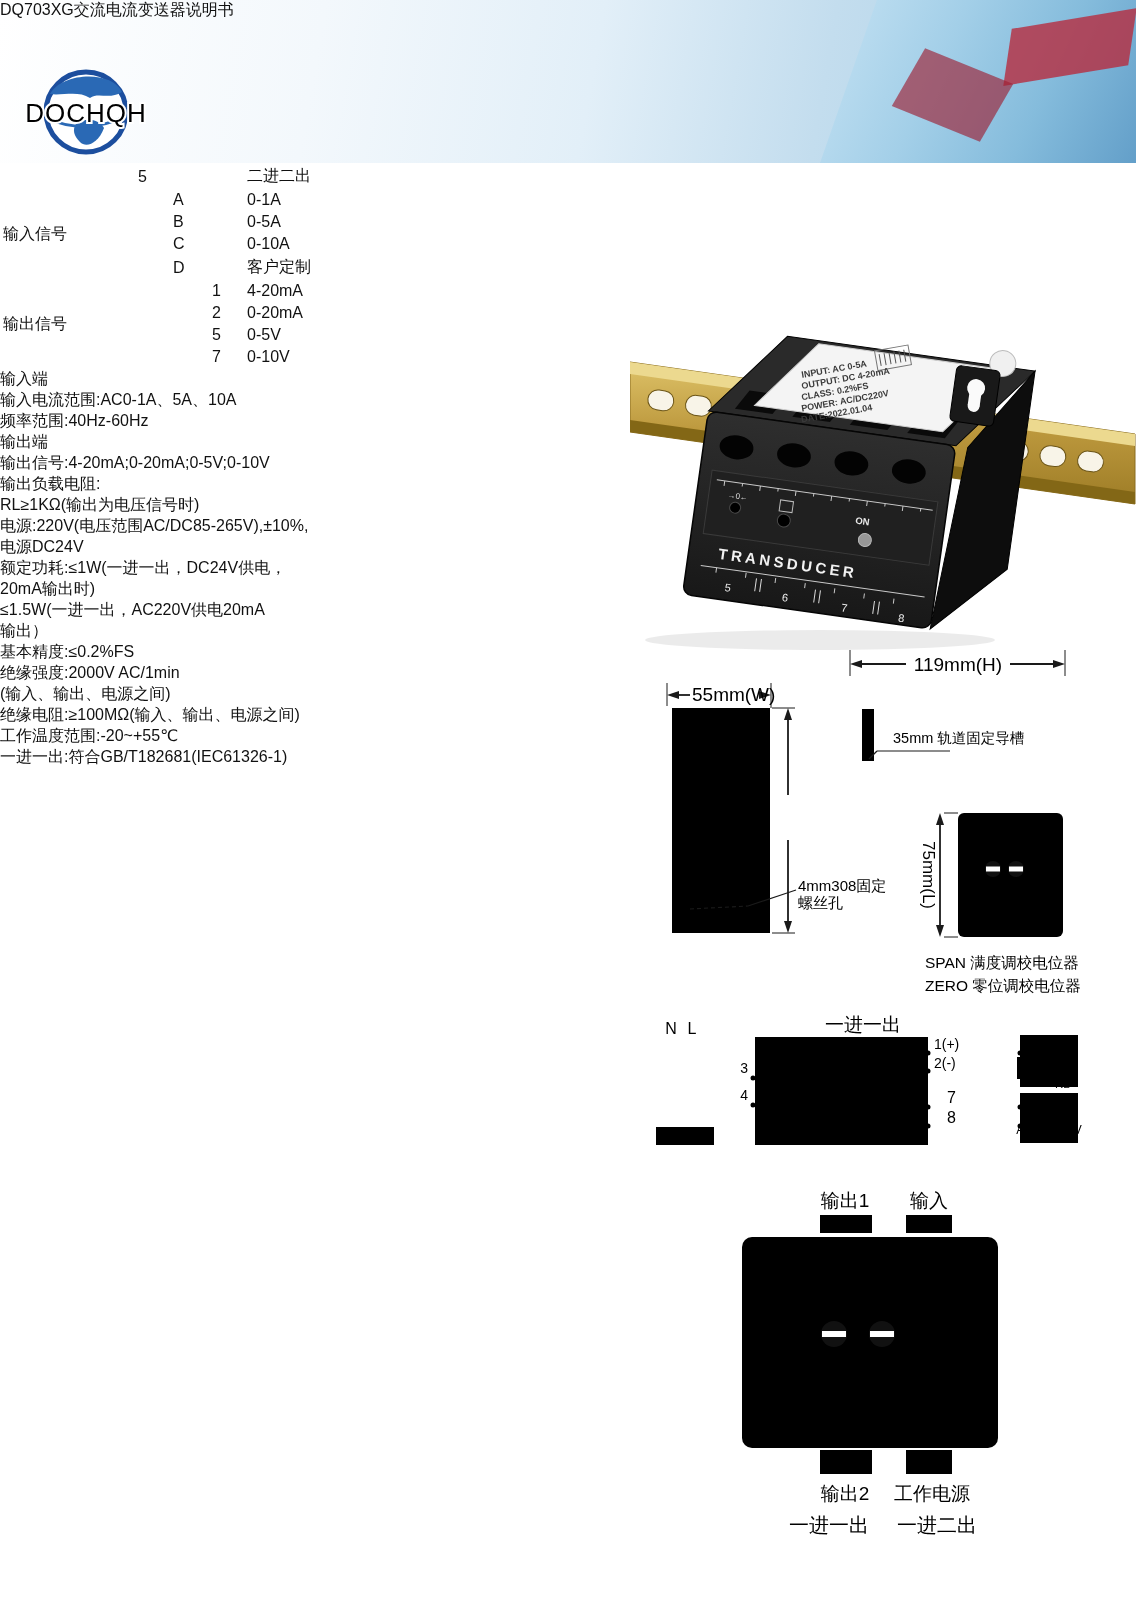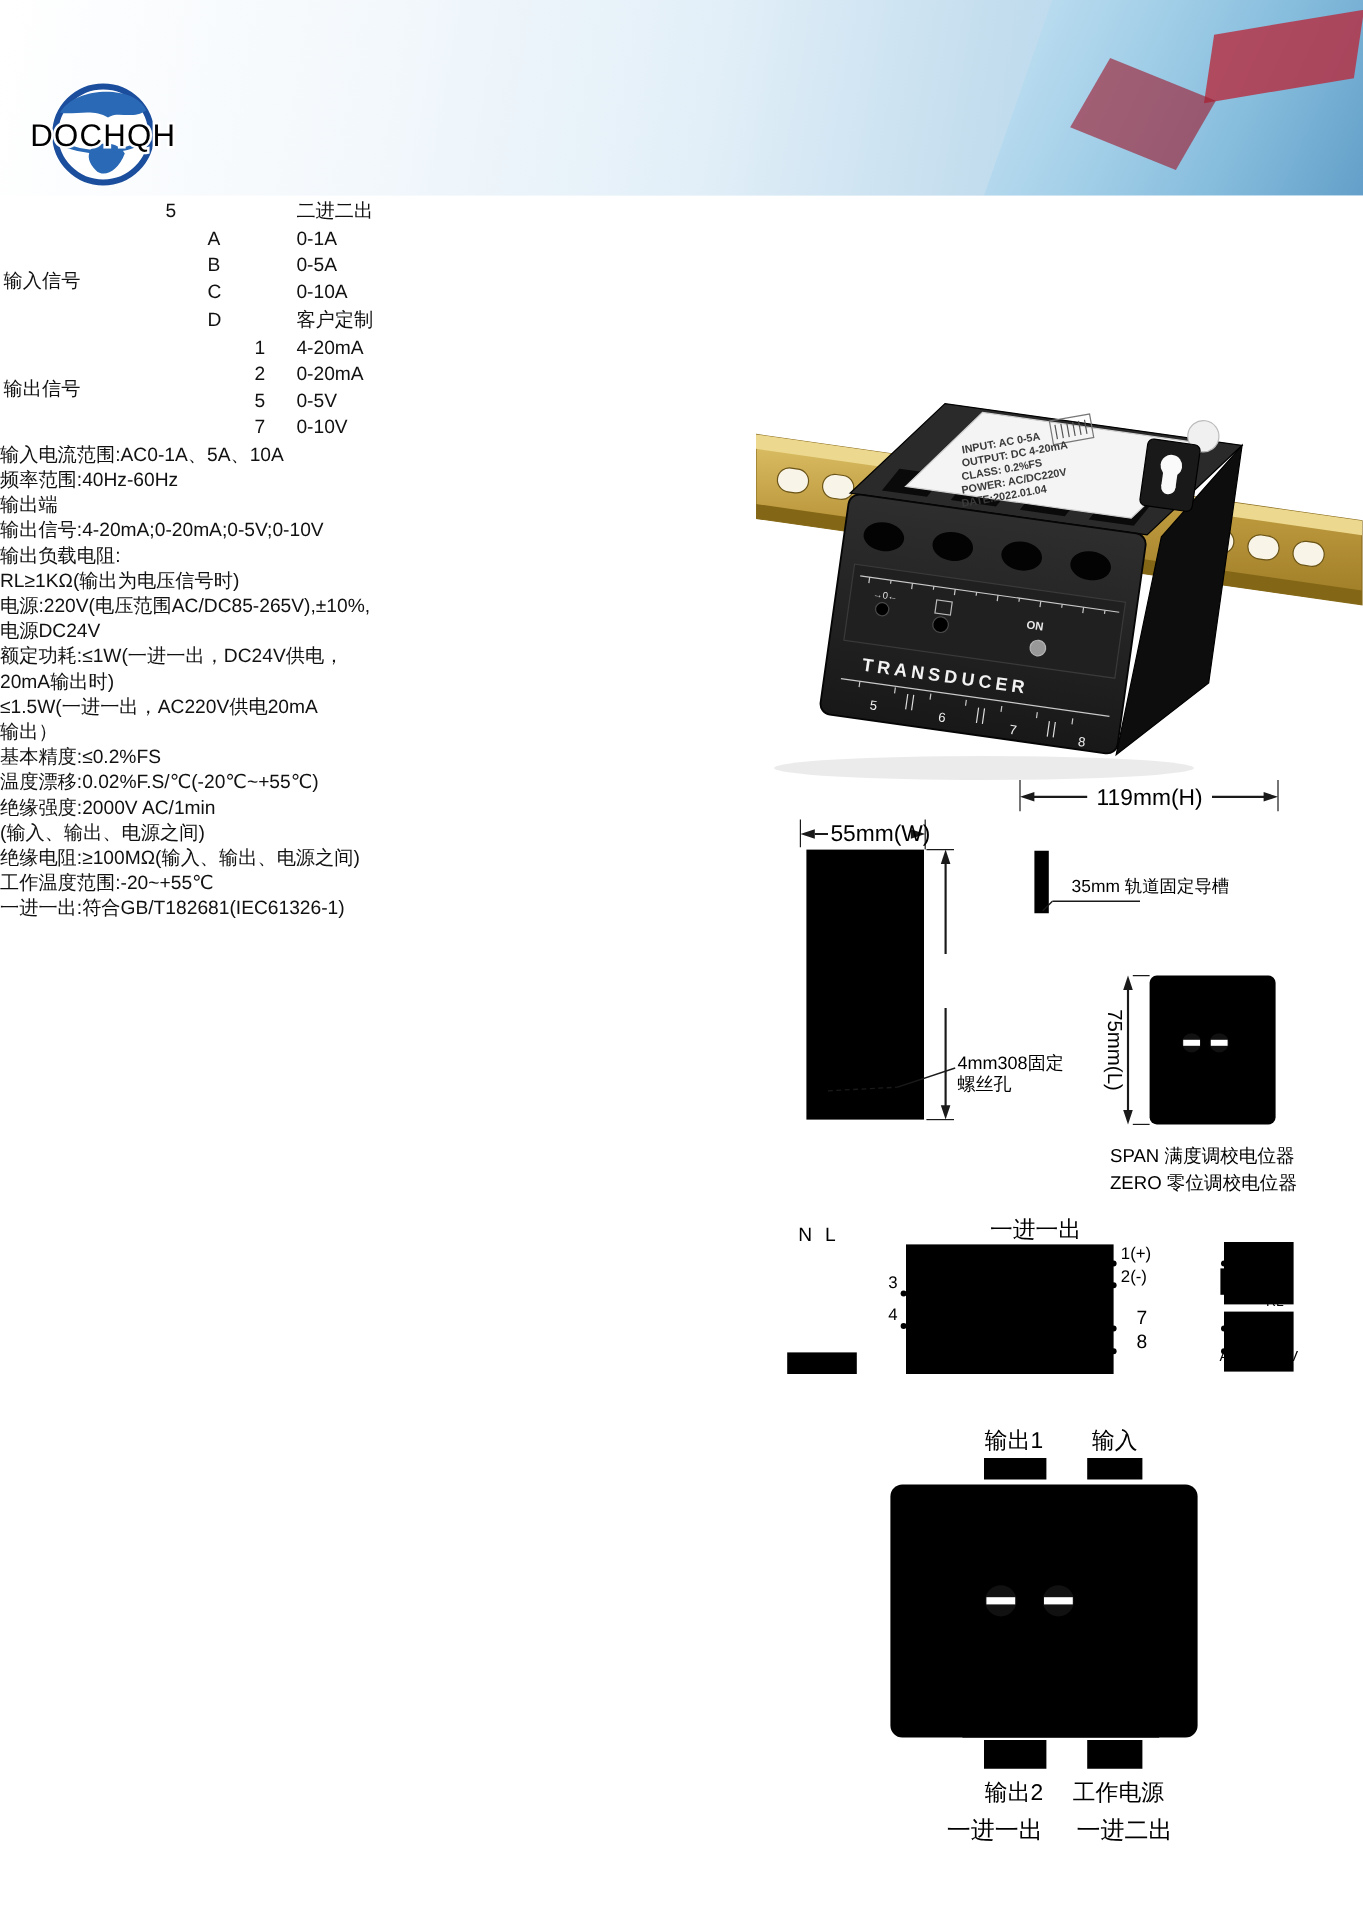--- a/index.html
+++ b/index.html
@@ -31,20 +31,21 @@
     <div class="streak s3"></div>
 
     <svg class="abs" style="left:12px;top:58px" width="160" height="106" viewBox="0 0 160 106">
       <circle cx="74" cy="54" r="40" fill="#ffffff" stroke="#1C4E9E" stroke-width="5"></circle>
       <path d="M38,36 C50,14 100,12 110,34 C98,42 86,34 78,40 C66,32 50,38 38,36 Z" fill="#2A69B5"></path>
       <path d="M64,66 C74,58 88,62 92,70 C86,86 74,90 68,84 C62,78 60,72 64,66 Z" fill="#2A69B5"></path>
       <path d="M34,60 Q74,78 114,58" stroke="#2A69B5" stroke-width="3" fill="none"></path>
       <text x="74" y="64" text-anchor="middle" font-size="26" letter-spacing="1" class="logo-text" stroke="#ffffff" stroke-width="4" paint-order="stroke">DOCHQH</text>
     </svg>
 
+    <div class="page-title">DQ703XG交流电流变送器说明书</div>
   </div>
   <div class="blue-bar"></div>
 
   <div class="intro">
     <div>●交流电流变送器是将来自交流互感器的交流信号转换成标准的过程信号，用于DCS对电动机、泵或热</div>
     <div>网的中央监控，监视供电线路及其电流</div>
     <div>●输入、输出、电源三端口高可靠隔离</div>
   </div>
 
   <table class="sel">
@@ -482,34 +483,34 @@
       <text x="826" y="1470" font-size="14" text-anchor="middle" class="txt">+</text>
       <text x="858" y="1470" font-size="14" text-anchor="middle" class="txt">-</text>
       <text x="845" y="1500" font-size="19" text-anchor="middle" class="txt">输出2</text>
       <text x="932" y="1500" font-size="19" text-anchor="middle" class="txt">工作电源</text>
       <text x="829" y="1532" font-size="20" text-anchor="middle" class="txt">一进一出</text>
       <text x="937" y="1532" font-size="20" text-anchor="middle" class="txt">一进二出</text>
     </g>
   </svg>
 
   <div class="specs">
+      <div class="spec-line blue-head">输入端</div>
       <div class="spec-line">输入电流范围:AC0-1A、5A、10A</div>
       <div class="spec-line">频率范围:40Hz-60Hz</div>
       <div class="spec-line blue-head">输出端</div>
       <div class="spec-line">输出信号:4-20mA;0-20mA;0-5V;0-10V</div>
       <div class="spec-line">输出负载电阻:</div>
       <div class="spec-line ind1">RL≥1KΩ(输出为电压信号时)</div>
       <div class="spec-line">电源:220V(电压范围AC/DC85-265V),±10%,</div>
       <div class="spec-line ind2">电源DC24V</div>
       <div class="spec-line">额定功耗:≤1W(一进一出，DC24V供电，</div>
       <div class="spec-line ind2">20mA输出时)</div>
       <div class="spec-line ind2">≤1.5W(一进一出，AC220V供电20mA</div>
       <div class="spec-line ind2">输出）</div>
       <div class="spec-line">基本精度:≤0.2%FS</div>
-      <div class="spec-line">温度漂移:0.02%F.S/℃(-20℃~+55℃)</div>
       <div class="spec-line">绝缘强度:2000V AC/1min</div>
       <div class="spec-line ind2">(输入、输出、电源之间)</div>
       <div class="spec-line">绝缘电阻:≥100MΩ(输入、输出、电源之间)</div>
       <div class="spec-line"><span class="blue-prefix">工作温度范围:</span><span>-20~+55℃</span></div>
       <div class="spec-line"><span class="blue-prefix">一进一出:</span><span>符合GB/T182681(IEC61326-1)</span></div>
     </div>
 
 </div>
 
 </body></html>

